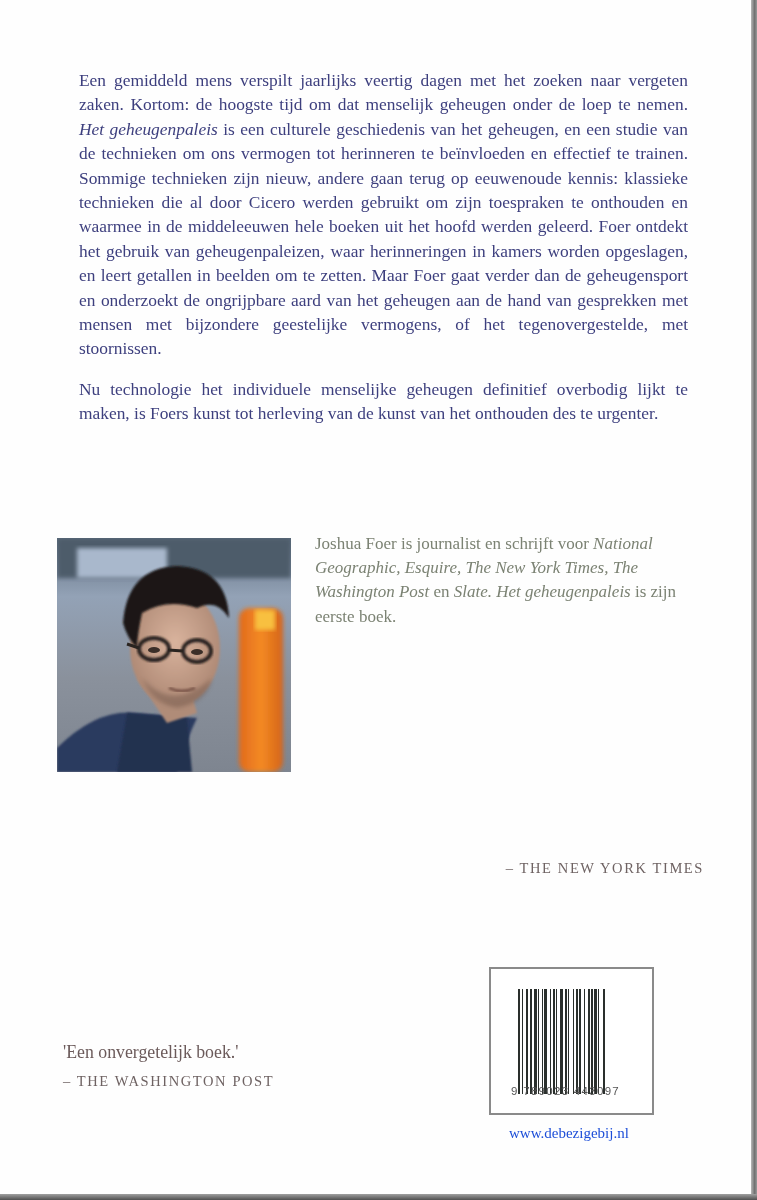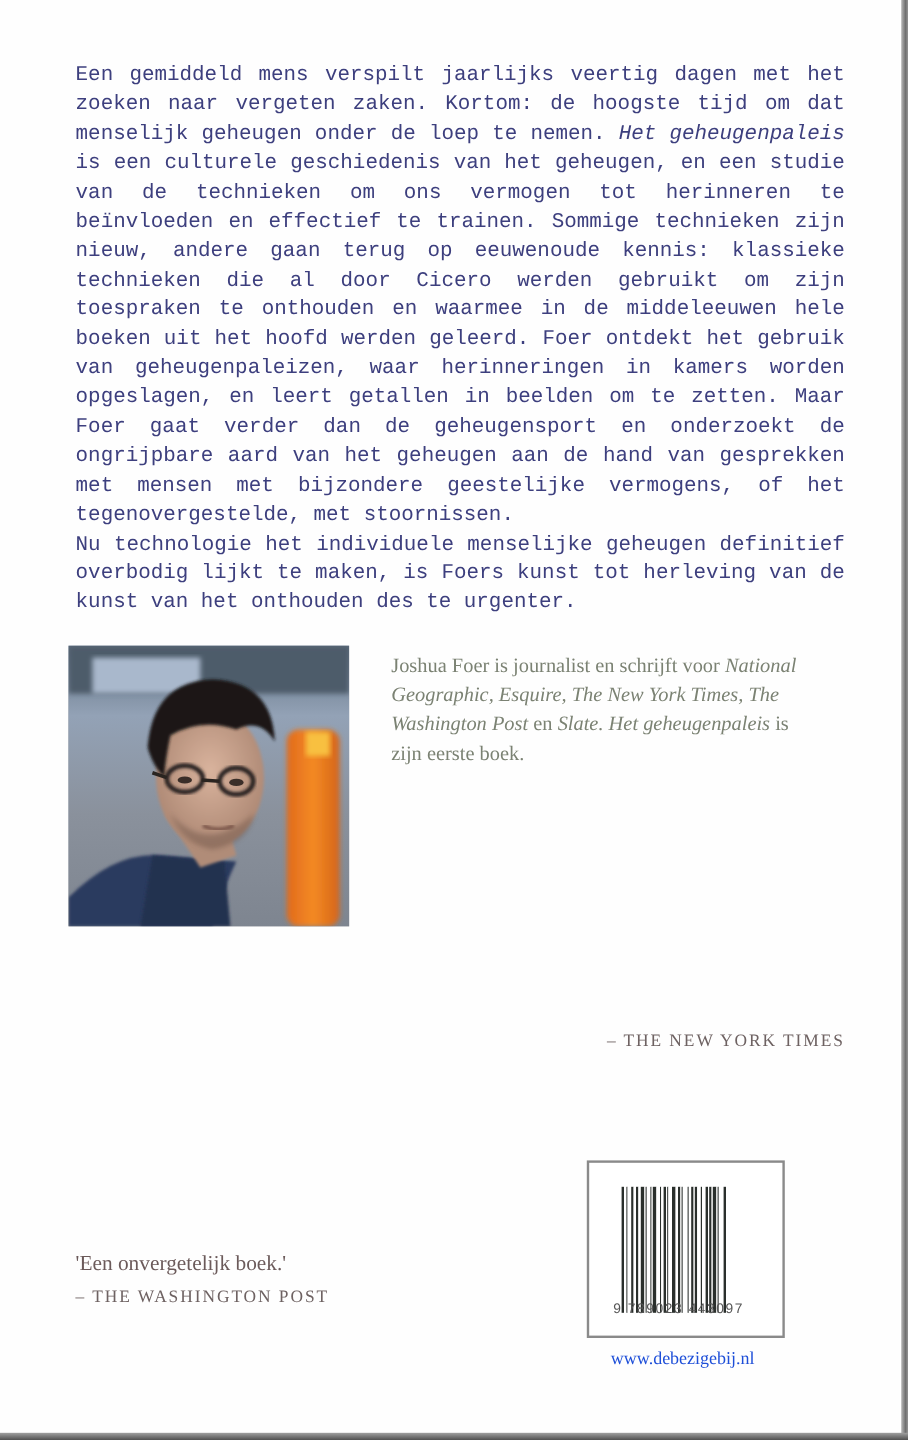--- a/index.html
+++ b/index.html
@@ -18,33 +18,33 @@
     }
     .edge-bottom {
       position: absolute; left: 0; top: 1194px; width: 757px; height: 6px;
       background: linear-gradient(to bottom, #a0a0a0, #505050);
     }
     .blurb {
       position: absolute; left: 63px; top: 52px; width: 641px;
       color: #3d3f7e; font-size: 17.4px; line-height: 24.4px;
       text-align: justify; filter: blur(0.35px);
     }
-    .blurb p { margin: 0; font-family: Liberation Mono, monospace; }
+    .blurb p { margin: 16px; }
     .blurb i { font-style: italic; }
     .photo {
       position: absolute; left: 57px; top: 538px; width: 234px; height: 234px;
       overflow: hidden;
       background: linear-gradient(180deg, #8e9aa8 0%, #7c8898 40%, #8a8f98 100%);
     }
     .bio {
       position: absolute; left: 315px; top: 532px; width: 370px;
       color: #7b8273; font-size: 17px; line-height: 24.2px;
       filter: blur(0.4px);
     }
-    .bio p { margin: 11px; }
+    .bio p { margin: 0; }
     .quotes {
       position: absolute; left: 63px; top: 852px; width: 641px;
       color: #6b5a5a; font-size: 17.8px; line-height: 25px;
       filter: blur(0.35px);
     }
     .quote-text { margin: 0; text-align: justify; }
     .attribution {
       margin: 4px 0 0 0; font-size: 14.5px; letter-spacing: 1.6px;
       color: #6e6262;
       text-align: right;

